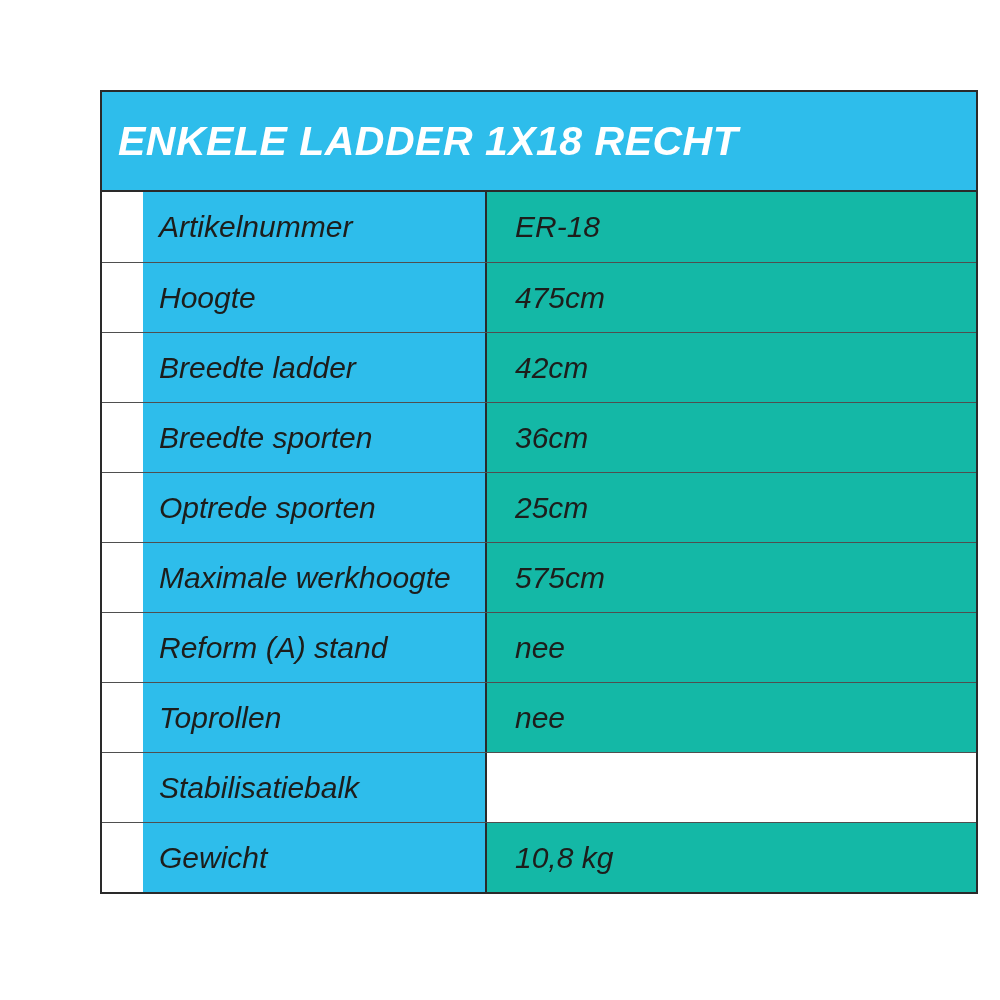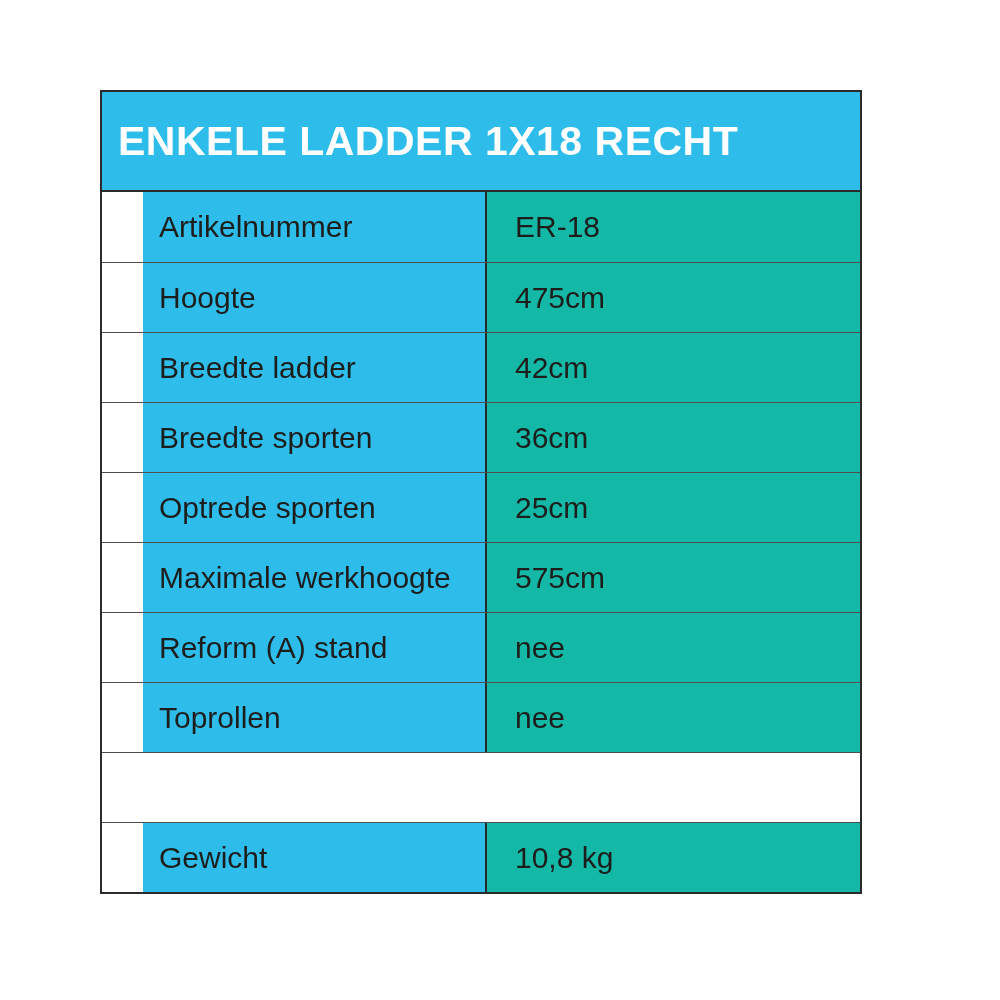--- a/index.html
+++ b/index.html
@@ -20,23 +20,24 @@
   .canvas {
     position: relative;
     width: 1000px;
     height: 1000px;
     background: #ffffff;
   }
   .spec-table {
     position: absolute;
     left: 100px;
     top: 90px;
-    width: 762px;
+    width: 878px;
     border: 2px solid var(--border-dark);
     background: #ffffff;
+    font-style: italic;
   }
   .spec-header {
     height: 100px;
     background: var(--accent);
     border-bottom: 2px solid var(--border-dark);
     display: flex;
     align-items: center;
     padding-left: 16px;
   }
   .spec-header .title {
@@ -119,20 +120,21 @@
       <div class="cell label">Reform (A) stand</div>
       <div class="cell value">nee</div>
     </div>
 
     <div class="spec-row">
       <div class="cell label">Toprollen</div>
       <div class="cell value">nee</div>
     </div>
 
     <div class="spec-row">
+      <div class="cell label">Stabilisatiebalk</div>
     </div>
 
     <div class="spec-row">
       <div class="cell label">Gewicht</div>
       <div class="cell value">10,8 kg</div>
     </div>
 
   </div>
 </div>
 

